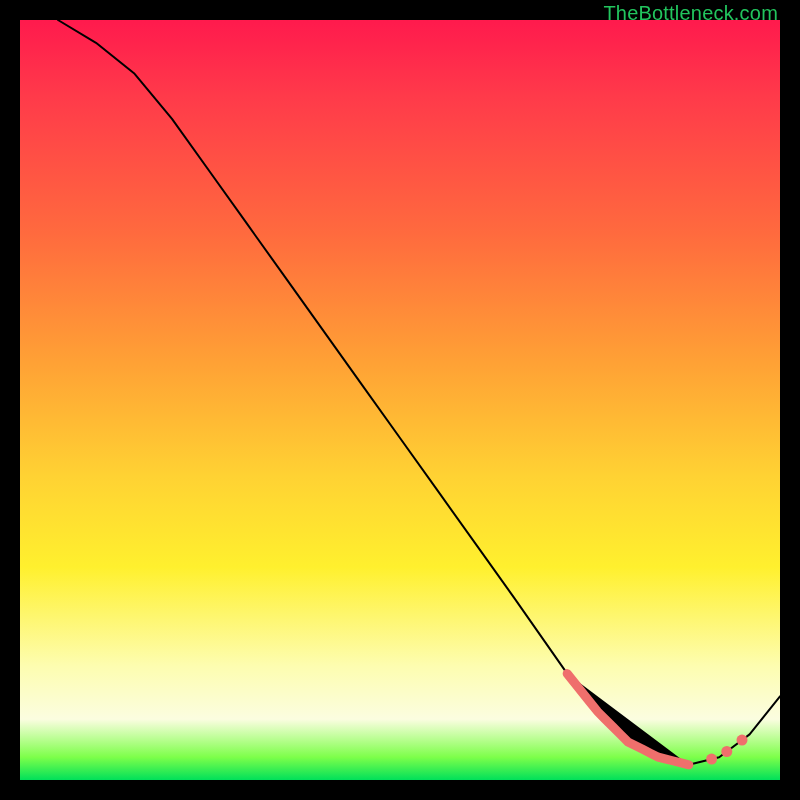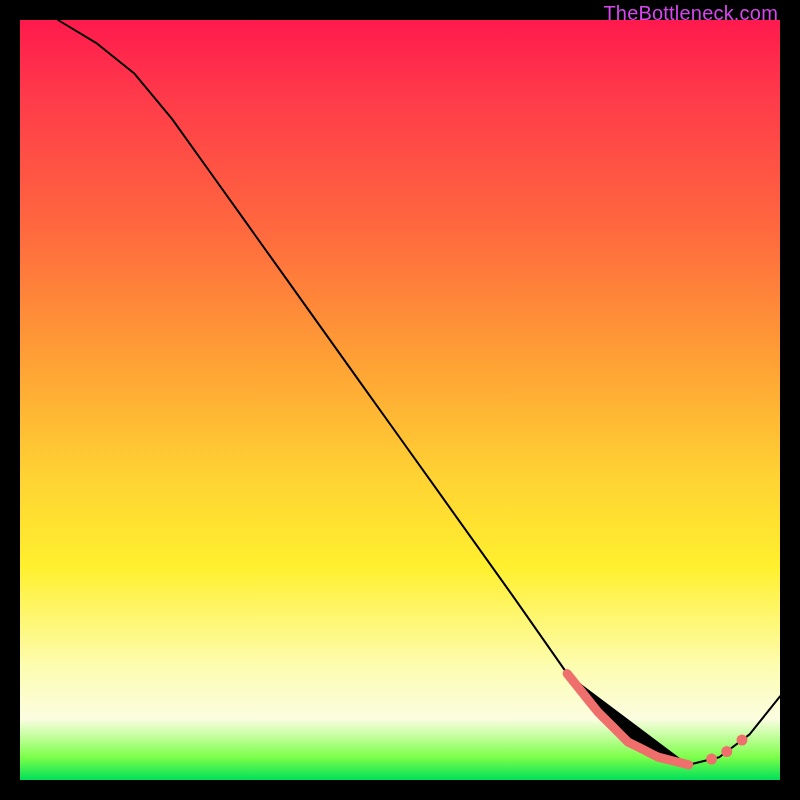--- a/index.html
+++ b/index.html
@@ -35,21 +35,21 @@
       #fdfdb0 85%,
       #fbfde0 92%,
       #7dff4a 97%,
       #00e05a 100%
     );
   }
   .attribution {
     position: absolute;
     top: 2px;
     right: 22px;
-    color: #d946ef;
+    color: #22c55e;
     font-size: 20px;
     font-weight: 500;
     letter-spacing: 0.2px;
   }
   svg.curve {
     position: absolute;
     left: 0;
     top: 0;
     width: 760px;
     height: 760px;

